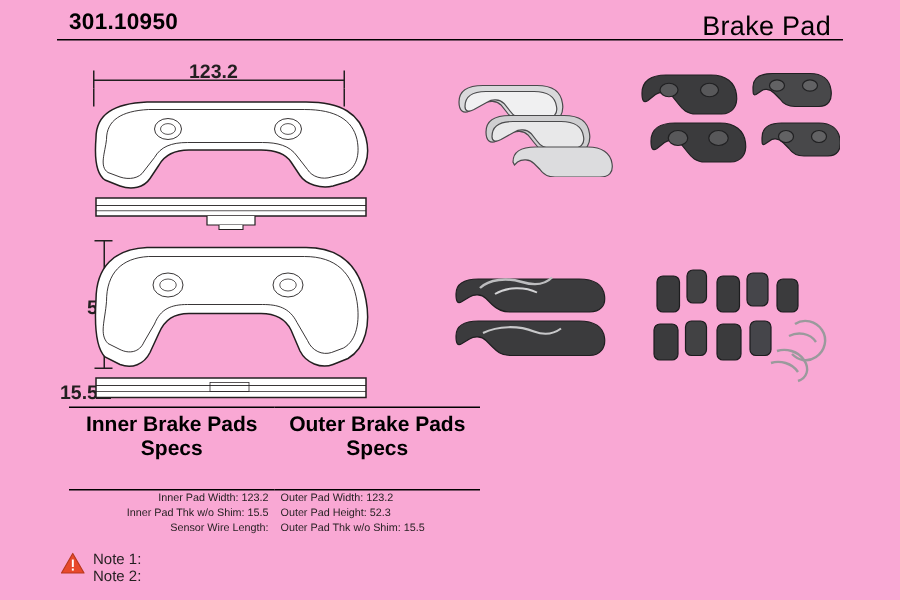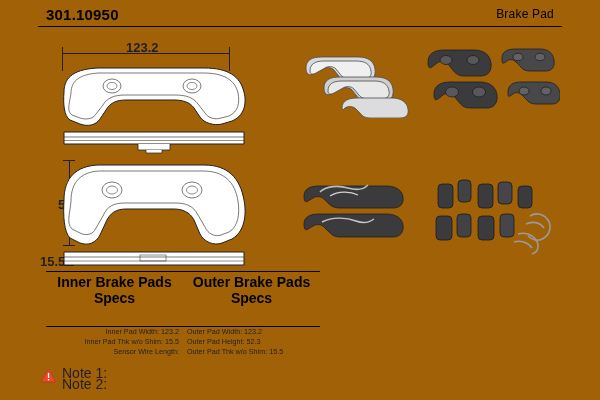--- a/index.html
+++ b/index.html
@@ -11,21 +11,21 @@
     width: 600px;
     height: 400px;
     font-family: "Liberation Sans", sans-serif;
     color: #231f20;
     overflow: hidden;
   }
   #page {
     position: relative;
     width: 600px;
     height: 400px;
-    background: #a16207;
+    background: #f9a8d4;
   }
 
   
   .header-rule {
     position: absolute;
     left: 38px;
     right: 38px;
     top: 26px;
     height: 1px;
     background: #000000;
@@ -36,21 +36,21 @@
     top: 6px;
     font-size: 15px;
     font-weight: bold;
     letter-spacing: 0.2px;
     color: #000000;
   }
   .product-type {
     position: absolute;
     right: 46px;
     top: 7px;
-    font-size: 12px;
+    font-size: 18px;
     color: #000000;
     letter-spacing: 0.2px;
   }
 
   
   .draw-area {
     position: absolute;
     left: 46px;
     top: 32px;
     width: 240px;
@@ -123,21 +123,21 @@
     white-space: nowrap;
   }
   .spec-col.left .spec-row { text-align: right; padding-right: 4px; }
   .spec-col.right .spec-row { text-align: left; padding-left: 4px; }
 
   
   .notes {
     position: absolute;
     left: 62px;
     top: 368px;
-    font-size: 14px;
+    font-size: 10px;
     line-height: 11px;
     color: #231f20;
   }
   .warn-icon {
     position: absolute;
     left: 40px;
     top: 368px;
     width: 17px;
     height: 15px;
   }

